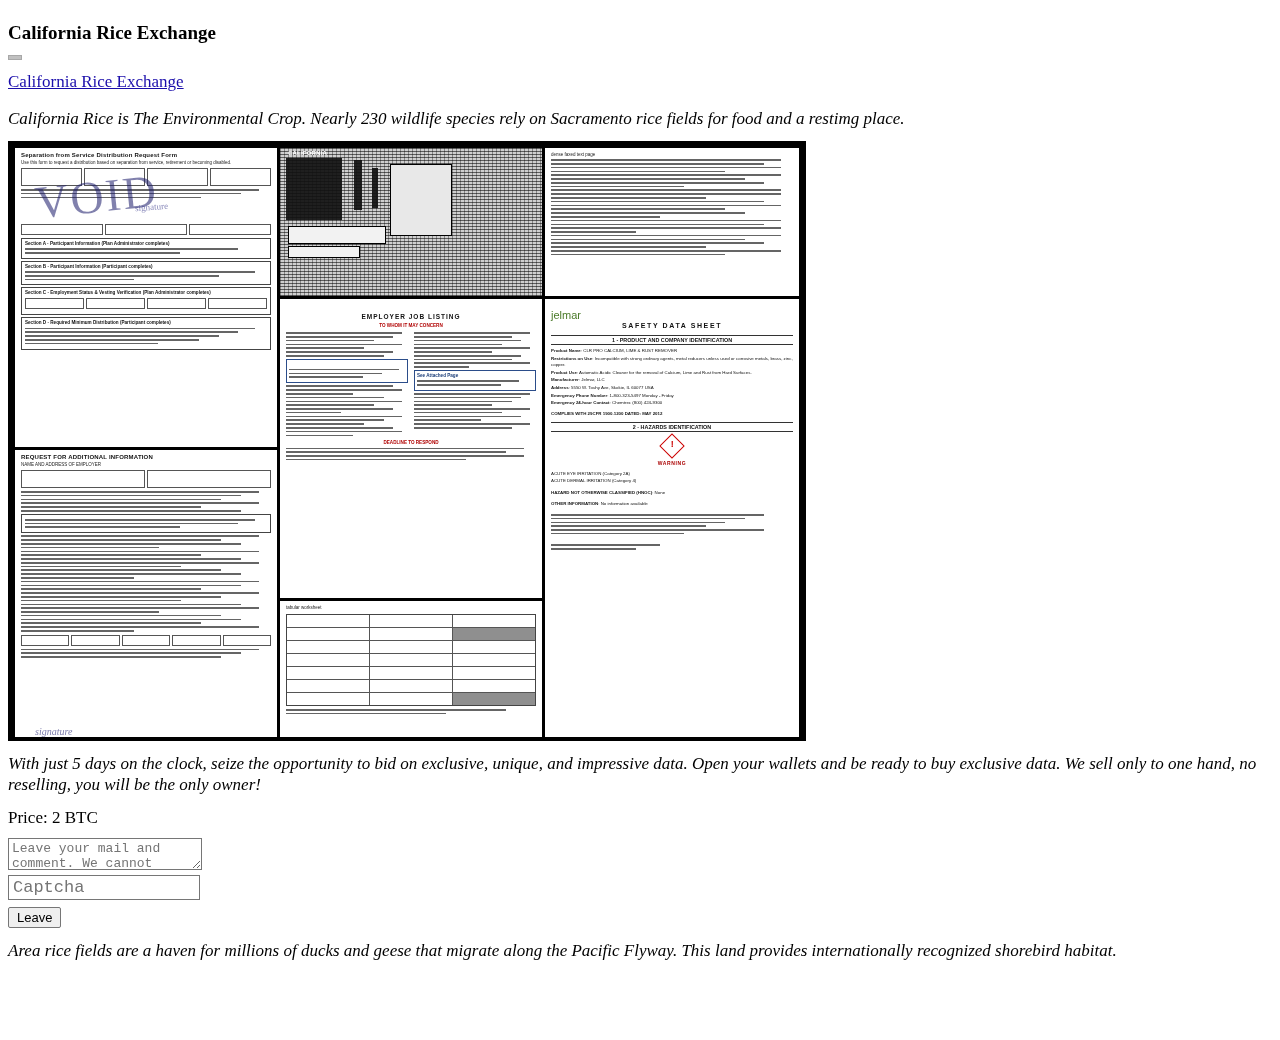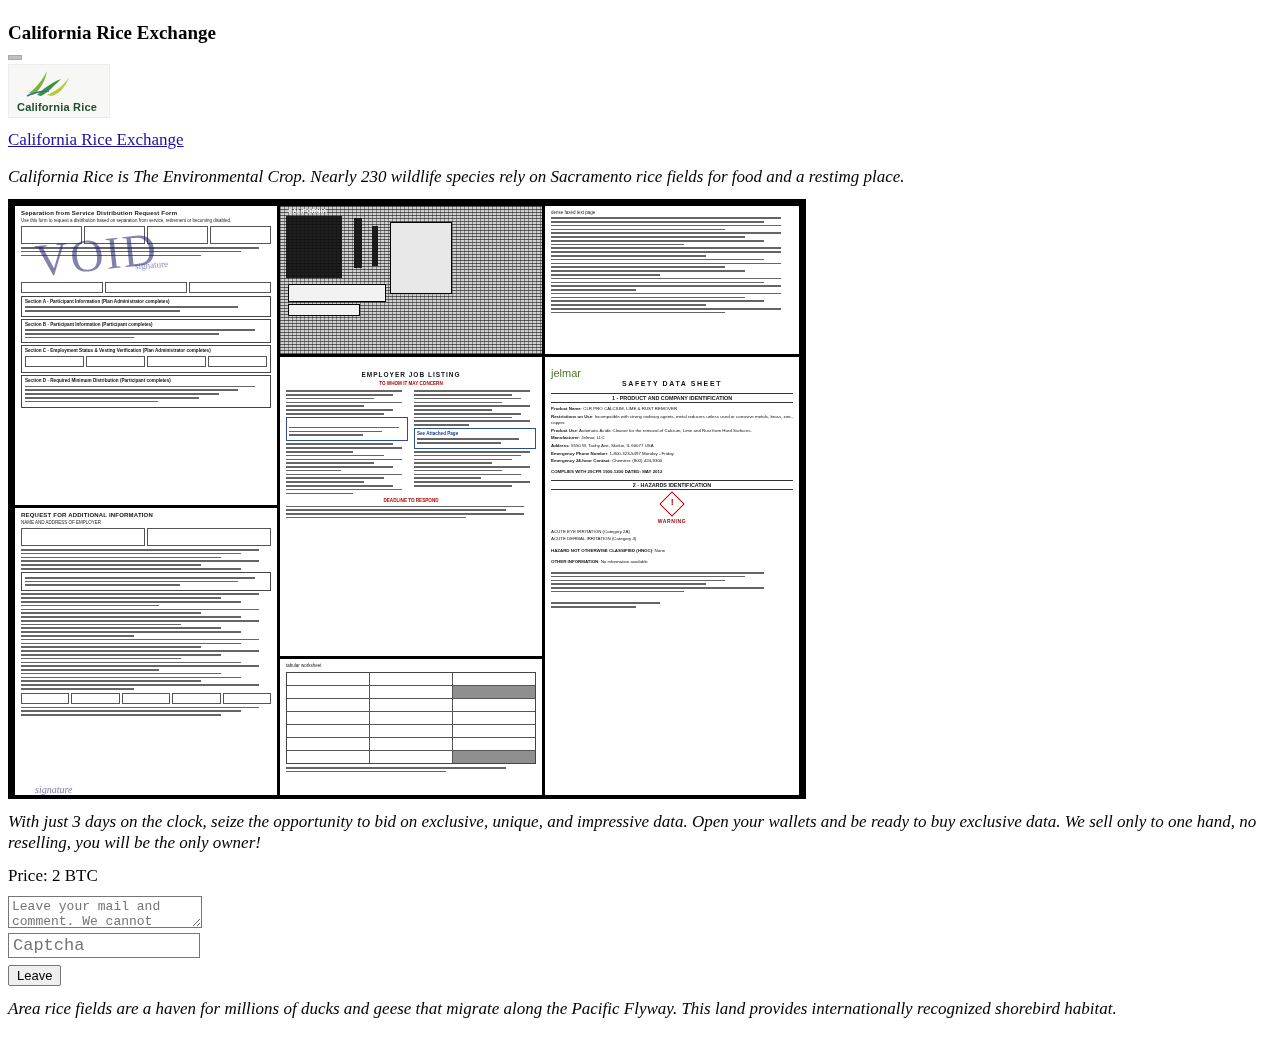--- a/index.html
+++ b/index.html
@@ -339,29 +339,20 @@
 </style>
 </head>
 <body>
 
 
 
 <h1 class="page-title">California Rice Exchange</h1>
 
 <div class="logo-block">
   <span class="broken-img-marker"></span>
-  <div class="logo-box">
-    <svg class="logo-leaf" viewBox="0 0 46 28">
-      <path d="M4 24 C12 18 18 10 22 2 C20 12 16 20 8 26 Z" fill="#7bb33a"></path>
-      <path d="M12 26 C18 20 26 14 36 10 C28 18 22 24 16 27 Z" fill="#3f8f3f"></path>
-      <path d="M22 26 C30 22 38 18 44 8 C40 20 32 26 26 27 Z" fill="#b9c93a"></path>
-      <path d="M2 27 C8 24 16 22 24 22" stroke="#2f6fb0" stroke-width="1.4" fill="none"></path>
-    </svg>
-    <span class="logo-text">California Rice</span>
-  </div>
 </div>
 
 <a class="site-link" href="#">California Rice Exchange</a>
 
 <p class="para">California Rice is The Environmental Crop. Nearly 230 wildlife species rely on Sacramento rice fields for food and a restimg place.</p>
 
 <div class="collage">
 
   <div class="doc" style="grid-column:1; grid-row:1 / span 2;">
     <div class="hdr">Separation from Service Distribution Request Form</div>
@@ -675,21 +666,21 @@
         </div>
     </div>
     <div class="lines" style="margin-top:3px;">
       <div class="ln w88"></div>
         <div class="ln w64"></div>
     </div>
   </div>
 
 </div>
 
-<p class="para">With just 3 days on the clock, seize the opportunity to bid on exclusive, unique, and impressive data. Open your wallets and be ready to buy exclusive data. We sell only to one hand, no reselling, you will be the only owner!</p>
+<p class="para">With just 5 days on the clock, seize the opportunity to bid on exclusive, unique, and impressive data. Open your wallets and be ready to buy exclusive data. We sell only to one hand, no reselling, you will be the only owner!</p>
 
 <div class="price-line">Price: 2 BTC</div>
 
 <textarea class="mail-input" placeholder="Leave your mail and comment. We cannot" style=""></textarea>
 
 <input class="captcha-input" type="text" placeholder="Captcha" style="">
 
 <button class="send-button">Leave</button>
 
 <p class="para">Area rice fields are a haven for millions of ducks and geese that migrate along the Pacific Flyway. This land provides internationally recognized shorebird habitat.</p>

